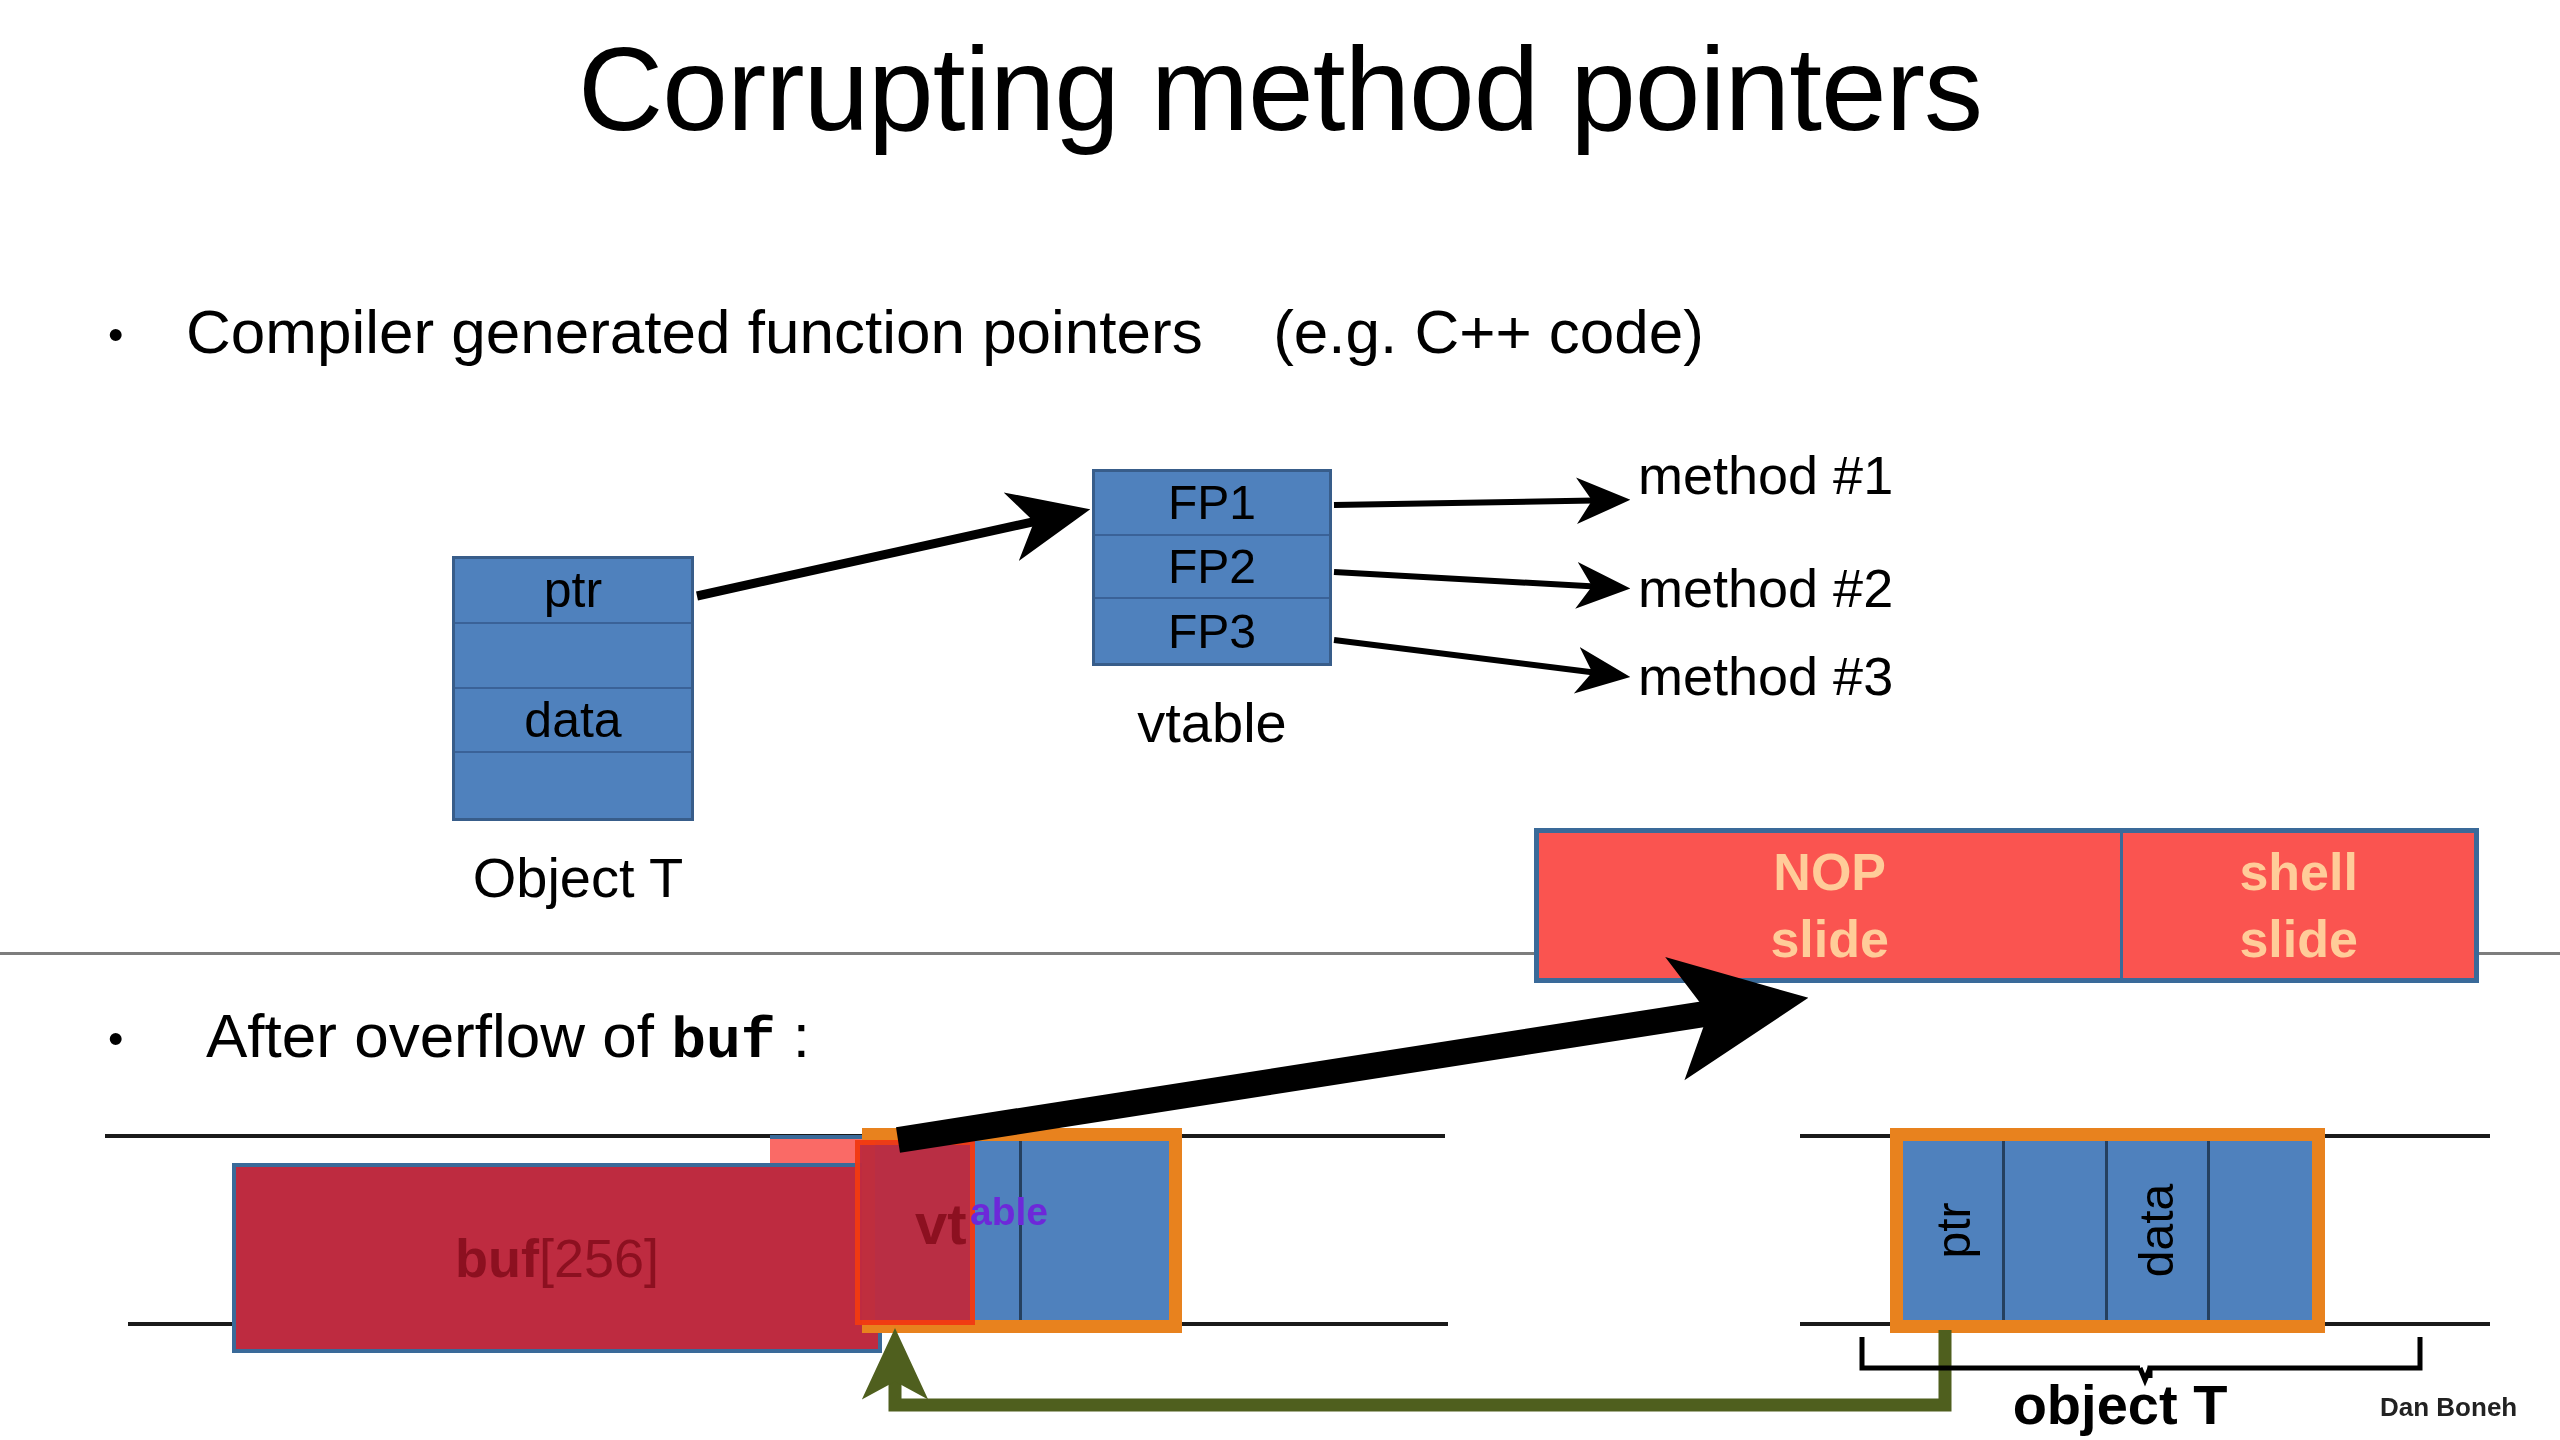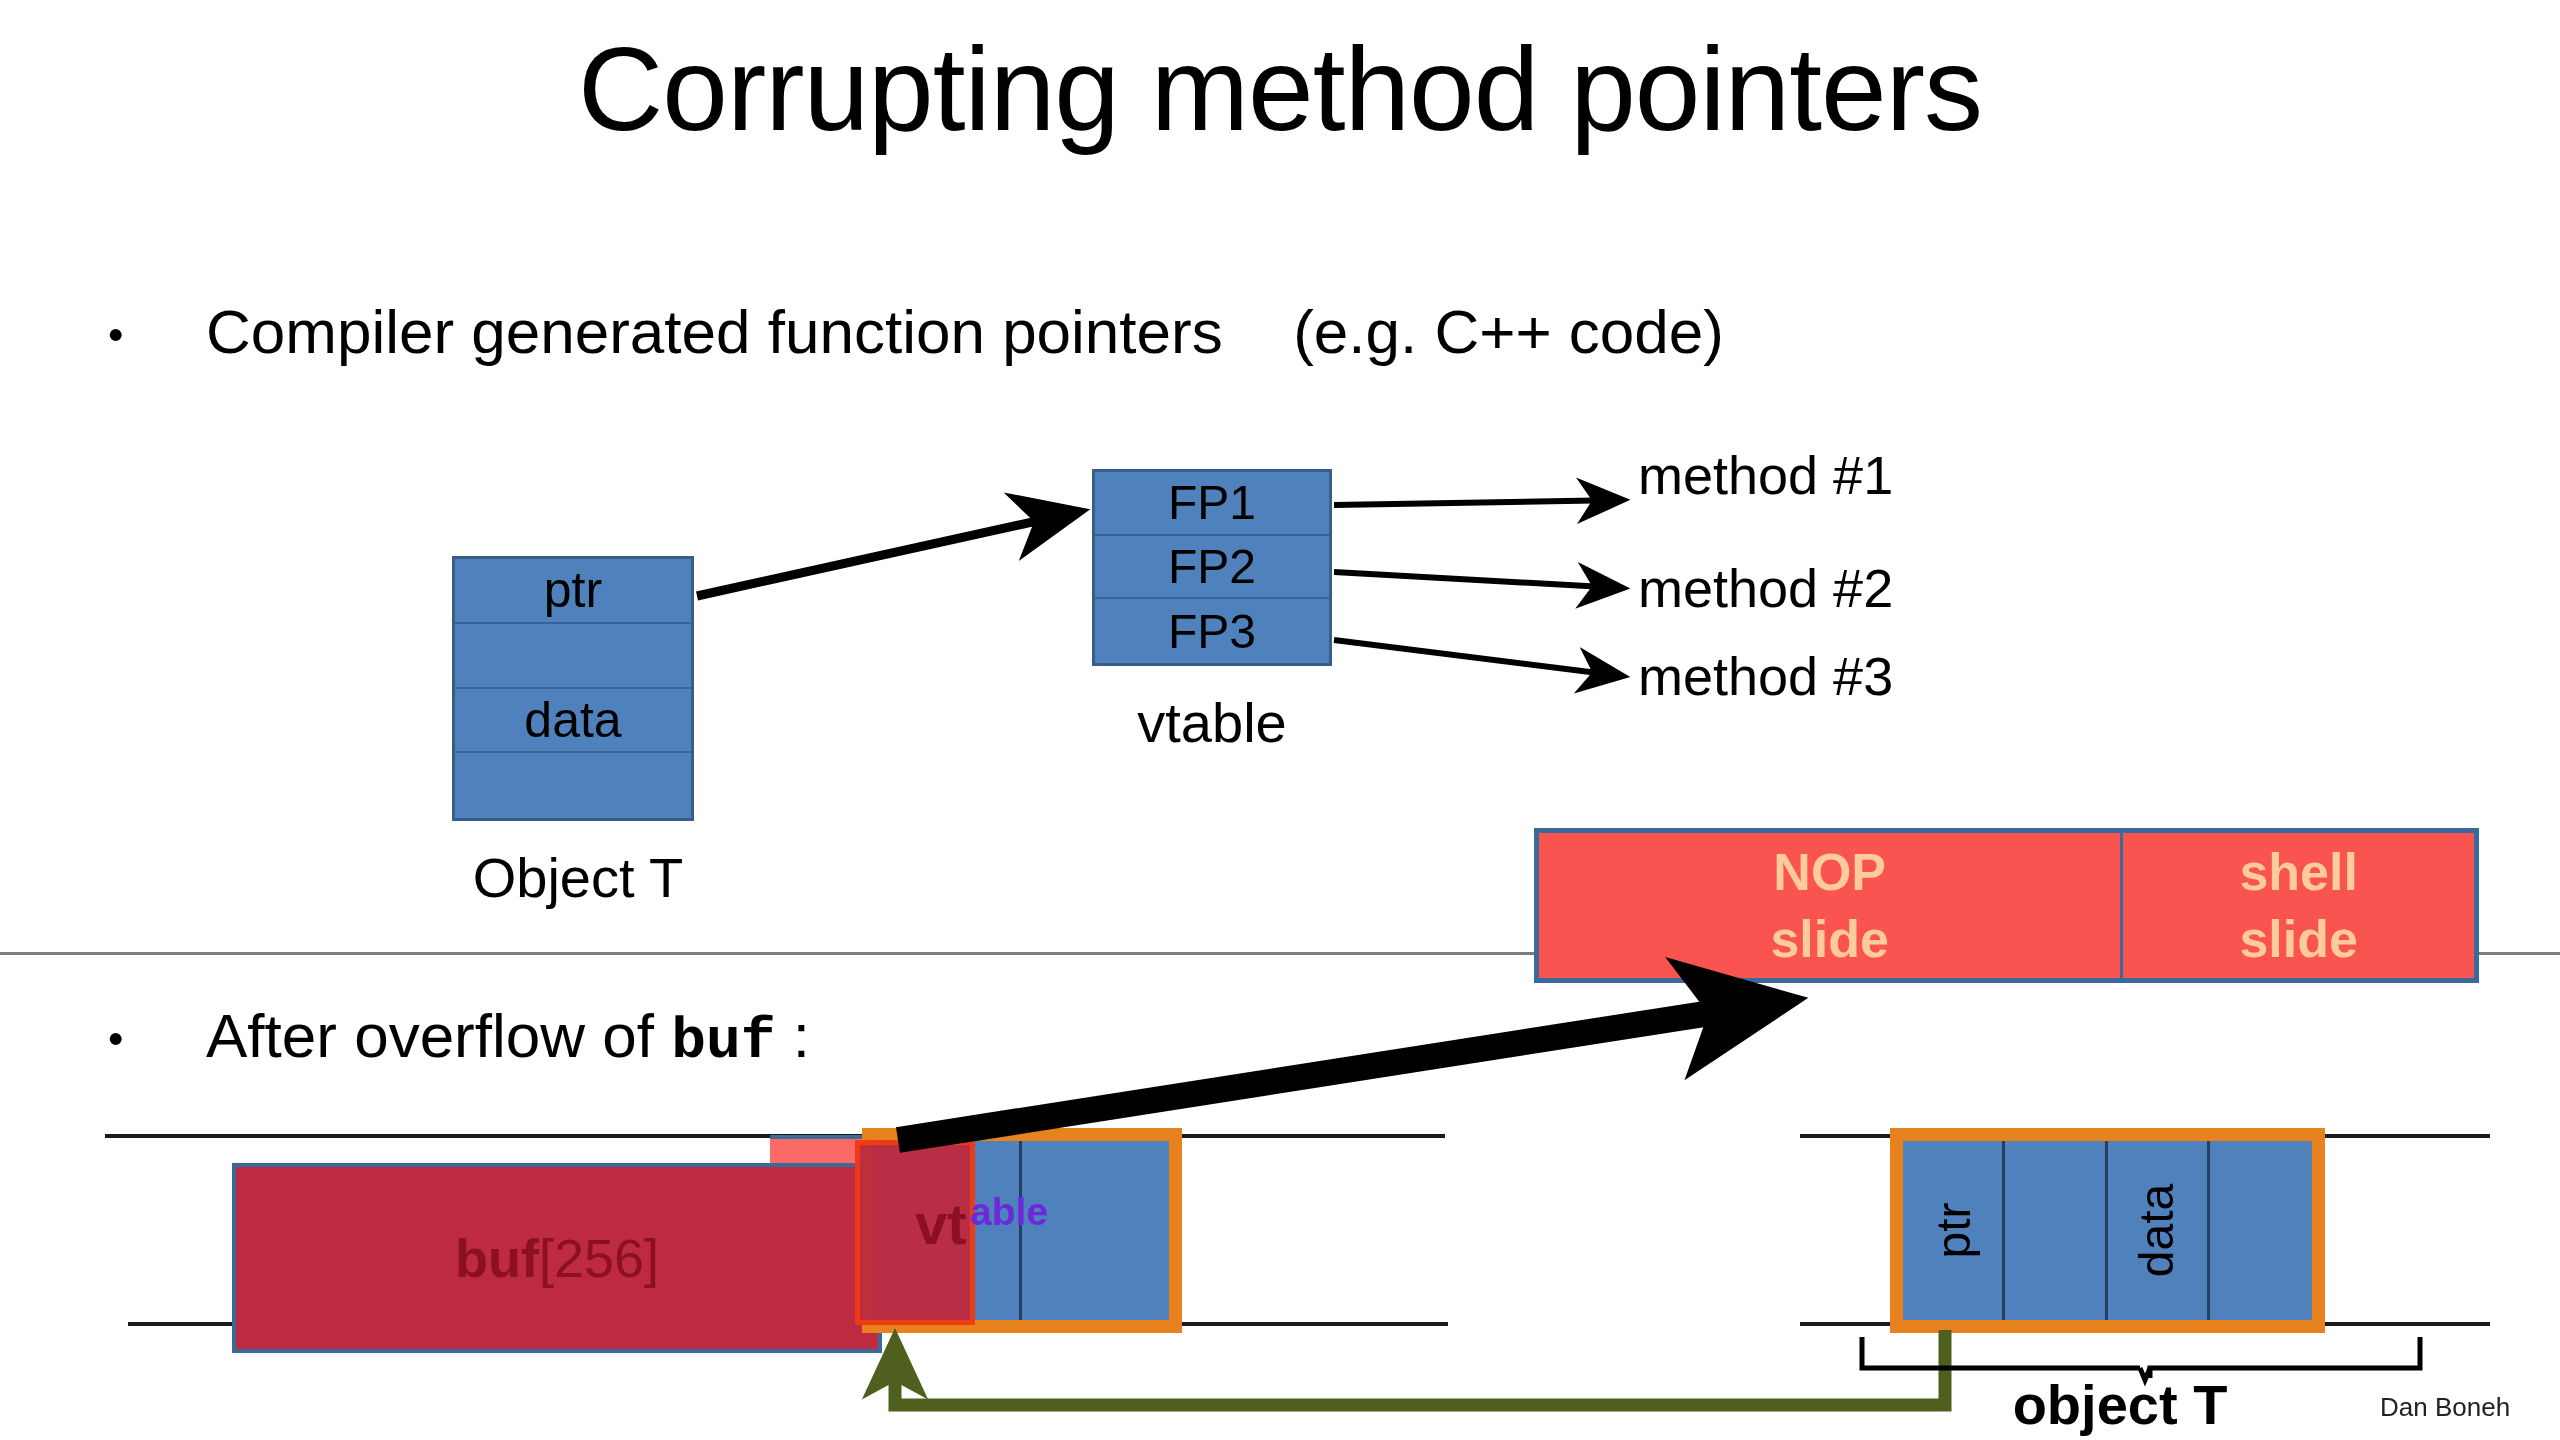--- a/index.html
+++ b/index.html
@@ -10,21 +10,21 @@
 
   
   #title{
     left:0; top:28px; width:2560px; text-align:center;
     font-size:118px; font-weight:400; letter-spacing:-1px;
     font-family:"Liberation Sans","DejaVu Sans",sans-serif;
     white-space:nowrap; line-height:1.05;
   }
   #bullet1{ left:108px; top:296px; font-size:62px; white-space:nowrap;}
   #bullet1 .dot{position:absolute;left:0;top:14px;font-size:44px;}
-  #bullet1 .txt{margin-left:98px;}
+  #bullet1 .txt{margin-left:78px;}
   #bullet1 .gap{display:inline-block;width:36px;}
 
   #bullet2{ left:108px; top:1000px; font-size:62px; white-space:nowrap;}
   #bullet2 .dot{position:absolute;left:0;top:14px;font-size:44px;}
   #bullet2 .txt{margin-left:98px;}
   .mono-b{font-family:"Liberation Mono","DejaVu Sans Mono",monospace;font-weight:bold;font-size:58px;}
 
   
   #divider{left:0;top:952px;width:2560px;height:3px;background:#7d7d7d;}
   #objT{left:452px;top:556px;width:242px;height:265px;border:3px solid #385D8A;box-sizing:border-box;background:#4F81BD;}
@@ -84,21 +84,21 @@
          background:#4F81BD;border:13px solid #E8821E;box-sizing:border-box;}
   #objT2 .inner{width:100%;height:100%;display:flex;}
   #objT2 .c{flex:1 1 25%;border-right:3px solid #25405F;box-sizing:border-box;
             display:flex;align-items:center;justify-content:center;}
   #objT2 .c:last-child{border-right:none;}
   .vtxt{transform:rotate(-90deg);white-space:nowrap;font-size:48px;color:#000;}
   #objT2-label{left:1930px;top:1372px;width:380px;text-align:center;
                font-size:56px;font-weight:bold;}
 
   
-  #footer{left:2380px;top:1392px;font-size:26px;color:#222;}
+  #footer{left:2380px;top:1392px;font-size:26px;color:#222;font-weight:bold;}
 
   svg.overlay{position:absolute;left:0;top:0;width:2560px;height:1440px;pointer-events:none;}
 </style>
 </head>
 <body>
 
 <div class="abs" id="title">Corrupting method pointers</div>
 
 <div class="abs" id="bullet1">
   <span class="dot">•</span>

